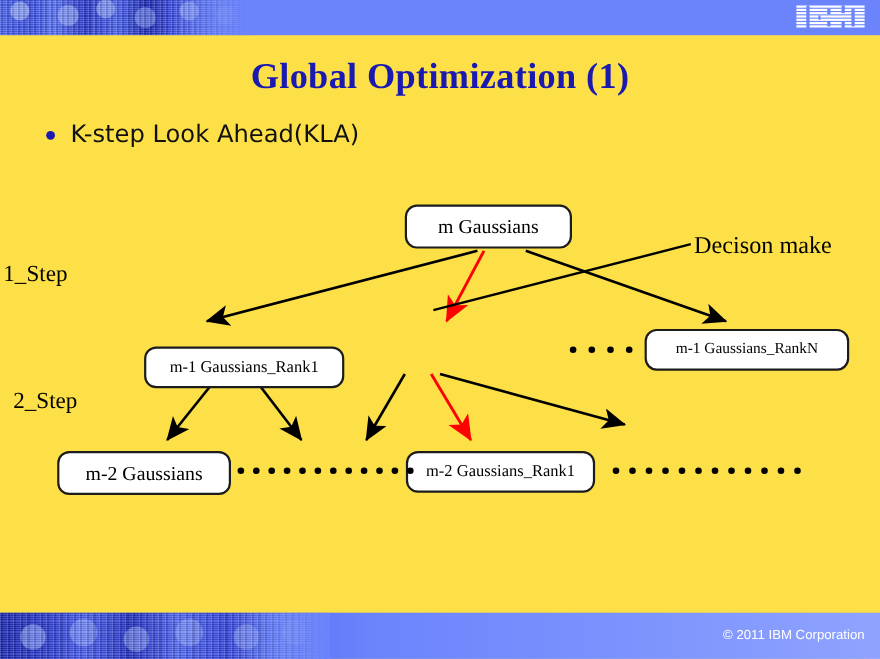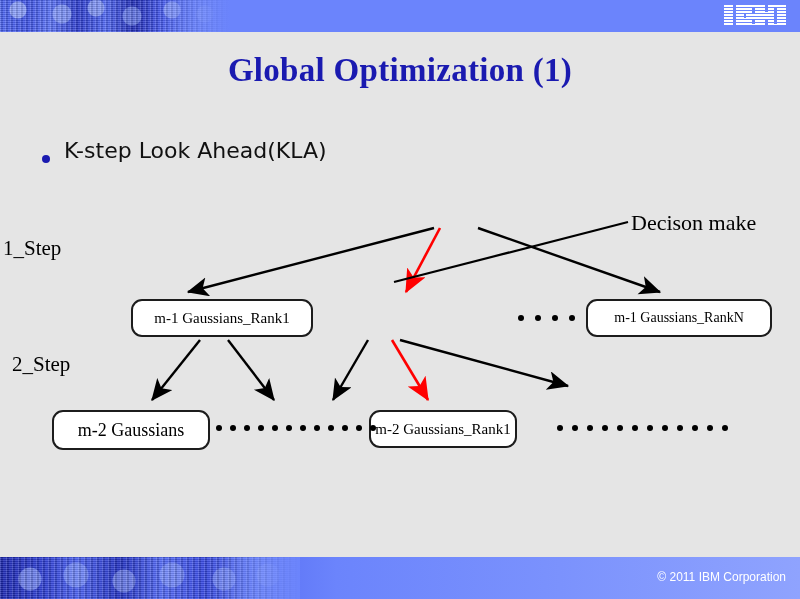--- a/index.html
+++ b/index.html
@@ -1,17 +1,17 @@
 <!DOCTYPE html>
 <html><head>
 <meta charset="utf-8">
 <style>
   html,body{margin:0;padding:0;background:#fff;}
   body{width:800px;height:599px;overflow:hidden;font-family:"Liberation Sans",sans-serif;}
-  .slide{position:relative;width:800px;height:599px;background:#e5e5e5;border-radius:13px;}
+  .slide{position:relative;width:800px;height:599px;background:#fde047;border-radius:13px;}
 
   
   .header{position:absolute;left:0;top:0;width:800px;height:32px;background:#6b84fc;overflow:hidden;}
   .header-pattern{position:absolute;left:0;top:0;width:230px;height:32px;overflow:hidden;}
   .hp-base{position:absolute;inset:0;
     background:
       linear-gradient(90deg,#4a63f2 0%,#3d52e8 12%,#5a72f8 22%,#2b3bd0 34%,#4e66f4 46%,#1f2bb8 58%,#4256ee 70%,#6b84fc 88%,#6b84fc 100%);}
   .hp-cols{position:absolute;inset:0;
     background:repeating-linear-gradient(90deg,
       rgba(255,255,255,0.17) 0px, rgba(255,255,255,0.17) 1px,
@@ -36,35 +36,35 @@
   .ibm-logo{position:absolute;right:14px;top:5px;width:62px;height:22px;}
   .ibm-logo .stripe{position:absolute;left:0;width:62px;height:2px;background:#ffffff;}
   .ibm-logo .gap{position:absolute;background:#6b84fc;}
 
   
   .title{position:absolute;left:0;top:52px;width:800px;text-align:center;
     font-family:"Liberation Serif",serif;font-weight:bold;font-size:33px;color:#1a1ab0;
     letter-spacing:0.3px;}
 
   
-  .bullet-row{position:absolute;left:42px;top:138px;display:flex;align-items:flex-end;}
+  .bullet-row{position:absolute;left:42px;top:110px;display:flex;align-items:center;}
   .bullet-dot{width:8px;height:8px;border-radius:50%;background:#1a1ab0;margin-right:14px;}
   .bullet-text{font-family:"DejaVu Sans",sans-serif;font-size:22px;color:#111111;}
 
   
   .diagram{position:absolute;left:0;top:160px;width:800px;height:330px;}
   .node{position:absolute;box-sizing:border-box;border:2.2px solid #1c1c1c;border-radius:11px;
     background:#ffffff;display:flex;align-items:center;justify-content:center;
     font-family:"Liberation Serif",serif;color:#000000;white-space:nowrap;}
   .n-top{left:368px;top:26px;width:152px;height:40px;font-size:18px;}
-  .n-r1{left:131px;top:139px;width:182px;height:38px;font-size:15px;}
+  .n-r1{left:131px;top:155px;width:182px;height:38px;font-size:15px;}
   .n-r2{left:323px;top:139px;width:172px;height:38px;font-size:15px;}
   .n-rn{left:586px;top:139px;width:186px;height:38px;font-size:14px;}
   .n-b1{left:52px;top:250px;width:158px;height:40px;font-size:18px;}
-  .n-b2{left:369px;top:250px;width:148px;height:38px;font-size:15px;}
+  .n-b2{left:369px;top:250px;width:172px;height:38px;font-size:15px;}
 
   .svg-layer{position:absolute;left:0;top:0;width:800px;height:330px;}
 
   .dots{position:absolute;display:flex;align-items:center;}
   .dots span{width:6px;height:6px;border-radius:50%;background:#000;}
   .d-mid{left:518px;top:155px;}
   .d-mid span{margin-right:11px;}
   .d-b-left{left:216px;top:265px;}
   .d-b-left span{margin-right:8px;}
   .d-b-right{left:557px;top:265px;}
@@ -168,20 +168,21 @@
       <line x1="200" y1="180" x2="152" y2="240" stroke="#000000" stroke-width="2.4" marker-end="url(#ah-black)"></line>
       <line x1="228" y1="180" x2="274" y2="240" stroke="#000000" stroke-width="2.4" marker-end="url(#ah-black)"></line>
 
       <line x1="368" y1="180" x2="333" y2="240" stroke="#000000" stroke-width="2.4" marker-end="url(#ah-black)"></line>
 
       <line x1="392" y1="180" x2="428" y2="240" stroke="#ff0000" stroke-width="2.6" marker-end="url(#ah-red)"></line>
 
       <line x1="400" y1="180" x2="568" y2="226" stroke="#000000" stroke-width="2.4" marker-end="url(#ah-black)"></line>
     </svg>
 
+    <div class="node n-top">m Gaussians</div>
     <div class="node n-r1">m-1 Gaussians_Rank1</div>
     <div class="node n-rn">m-1 Gaussians_RankN</div>
     <div class="node n-b1">m-2 Gaussians</div>
     <div class="node n-b2">m-2 Gaussians_Rank1</div>
 
     <div class="dots d-mid">
       <span></span>
         <span></span>
         <span></span>
         <span></span>

